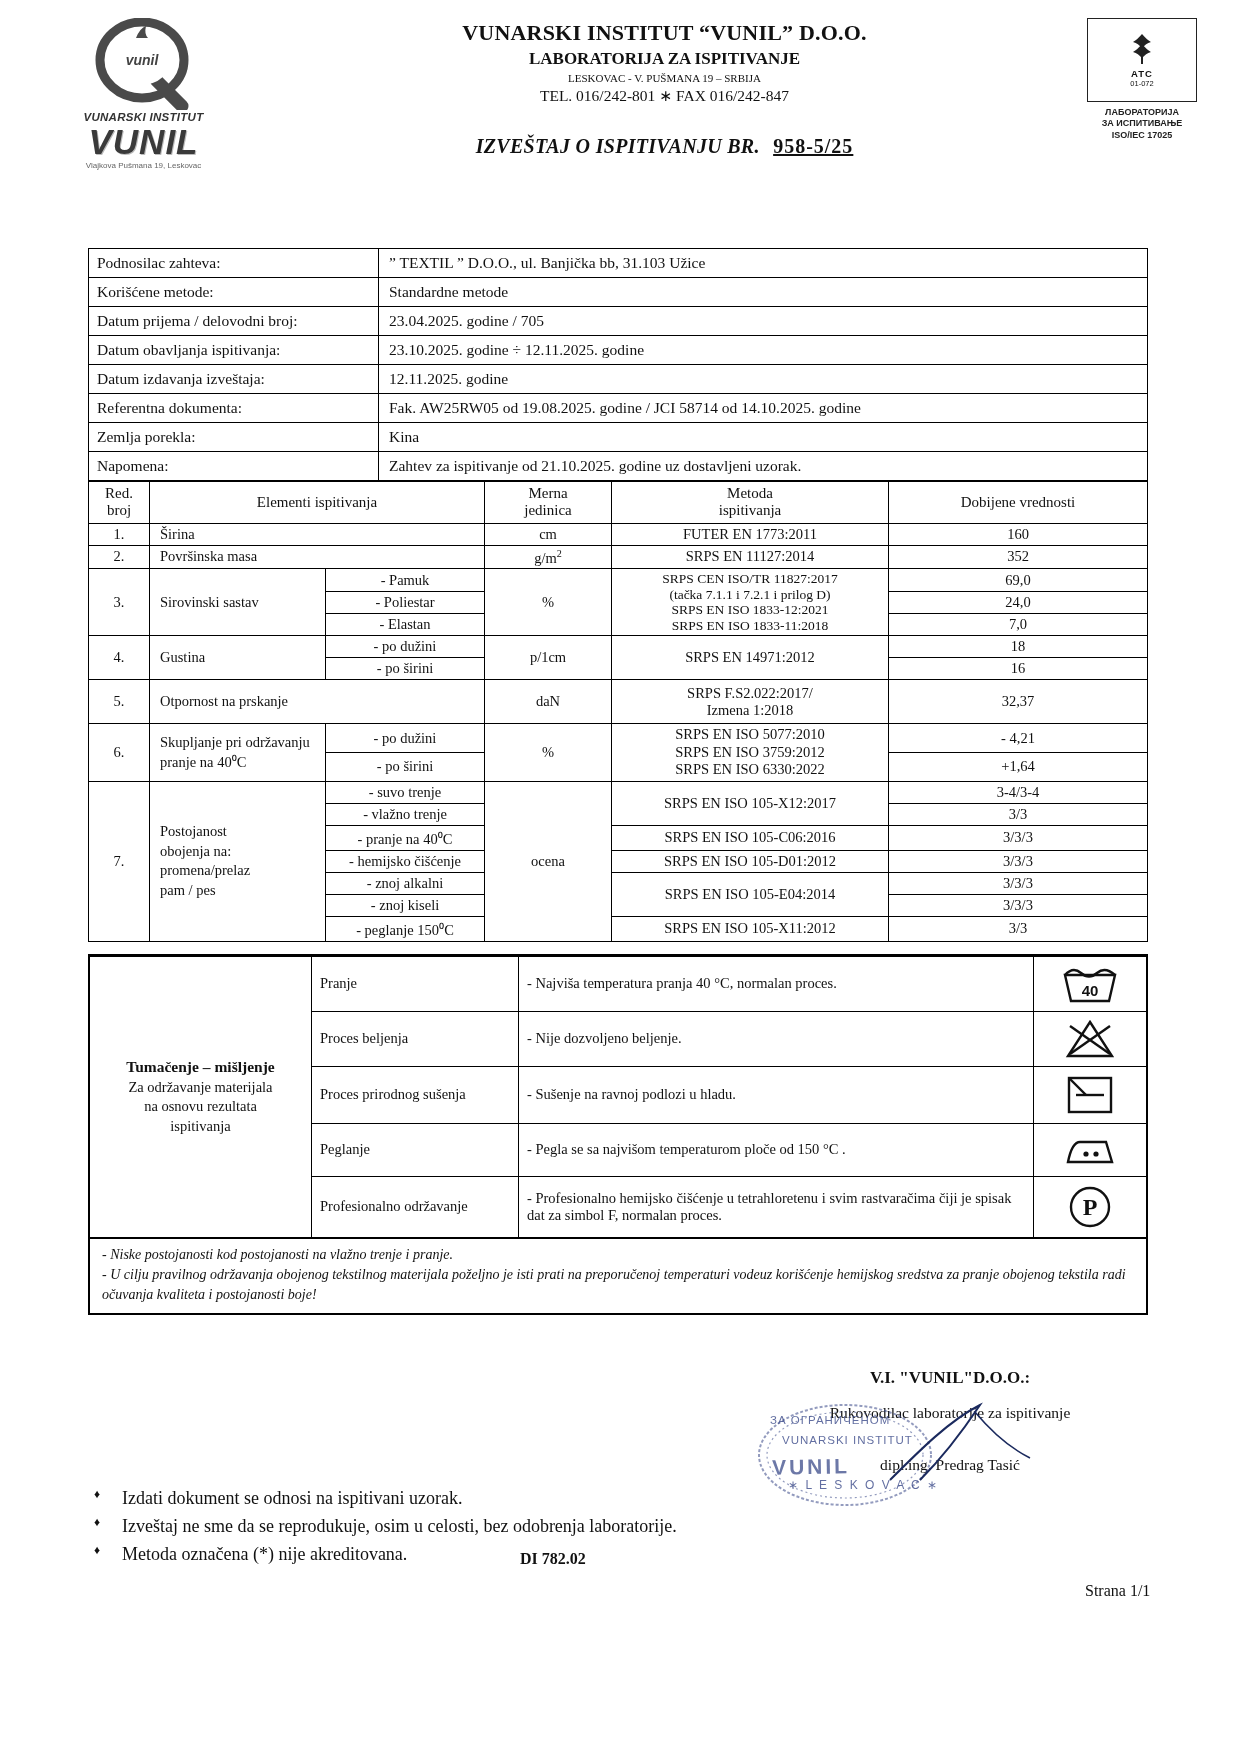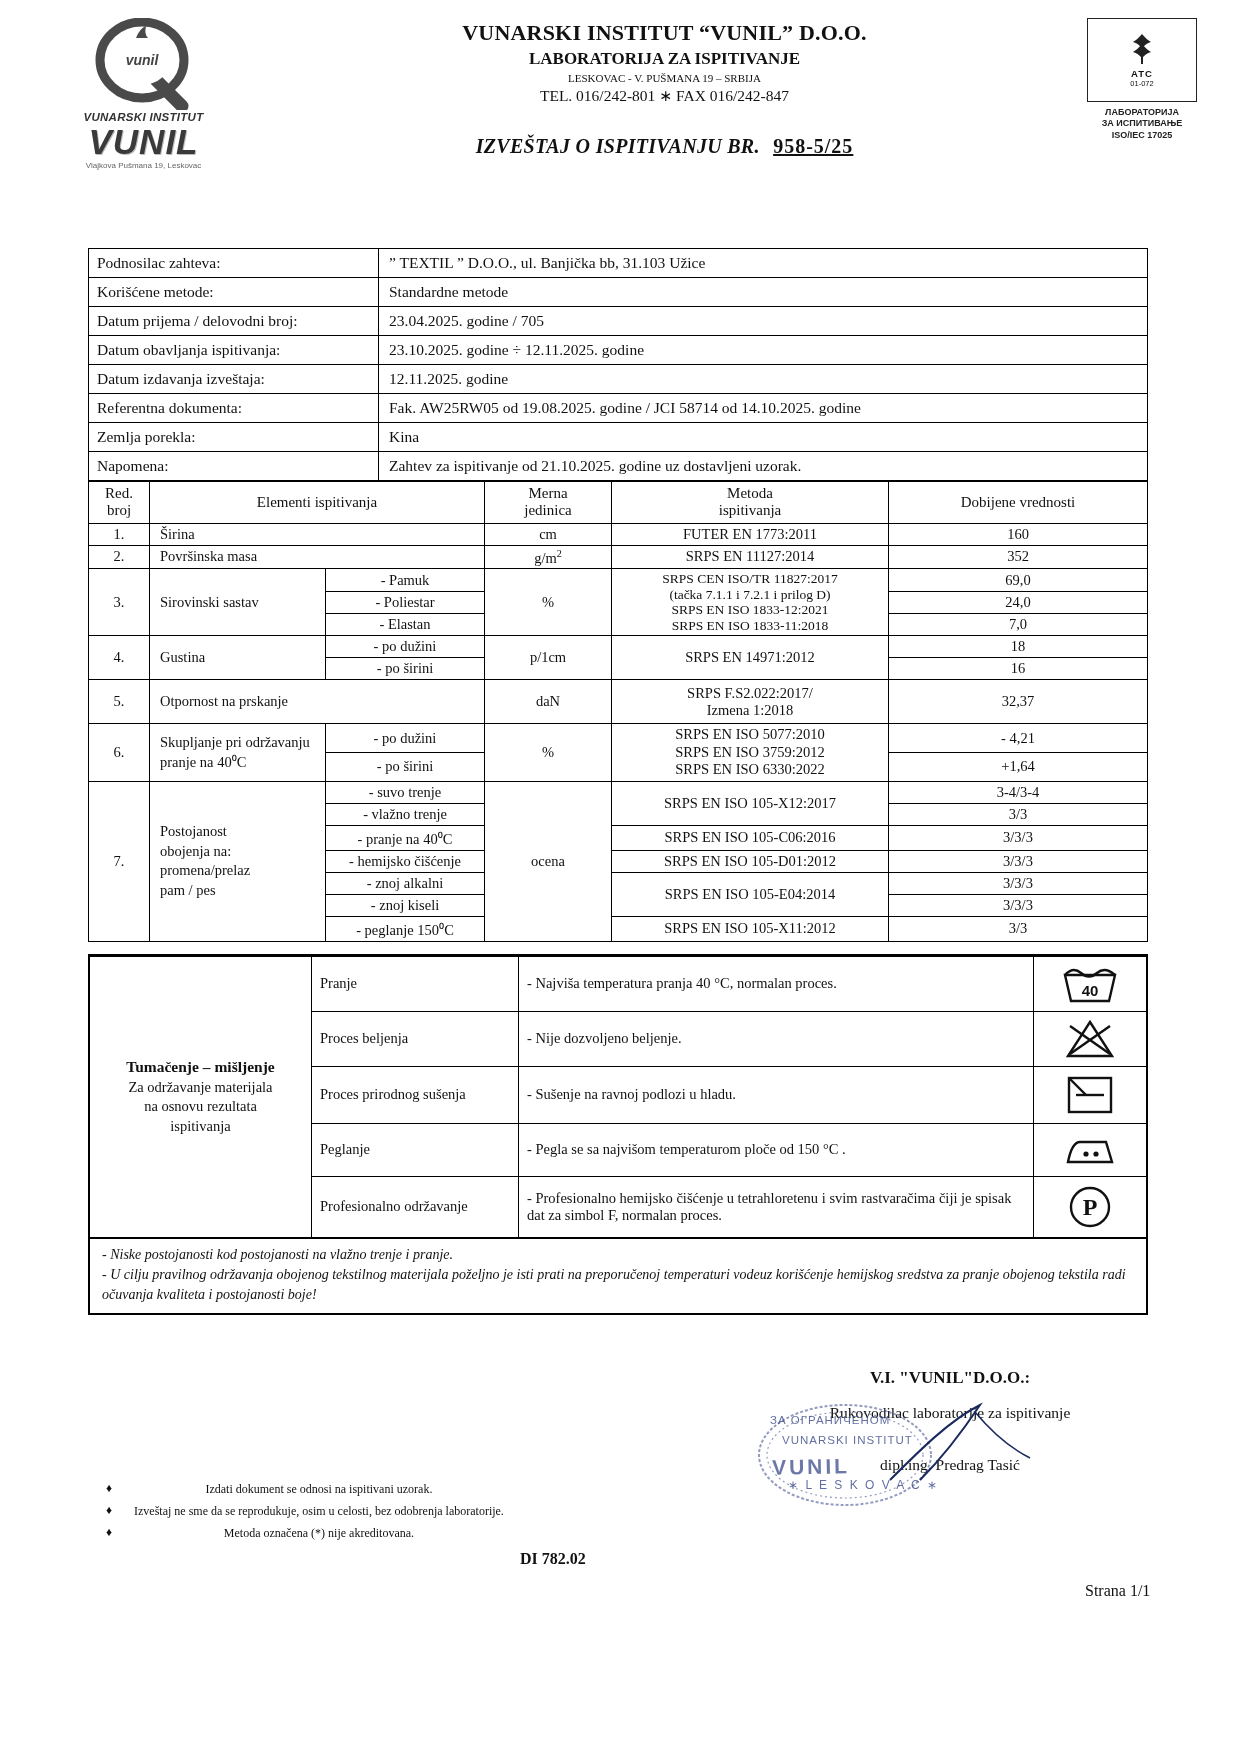--- a/index.html
+++ b/index.html
@@ -305,24 +305,23 @@
     position: absolute;
     left: 880px;
     top: 1400px;
     width: 180px;
     height: 90px;
   }
 
   
   .notes {
     position: absolute;
-    left: 66px;
+    left: 54px;
     top: 1470px;
-    font-size: 12px;
-    text-align: center;
+    font-size: 18px;
   }
   .notes li {
     list-style: none;
     margin: 0 0 7px 0;
     position: relative;
     padding-left: 28px;
   }
   .notes li:before {
     content: "\2666";
     position: absolute;

